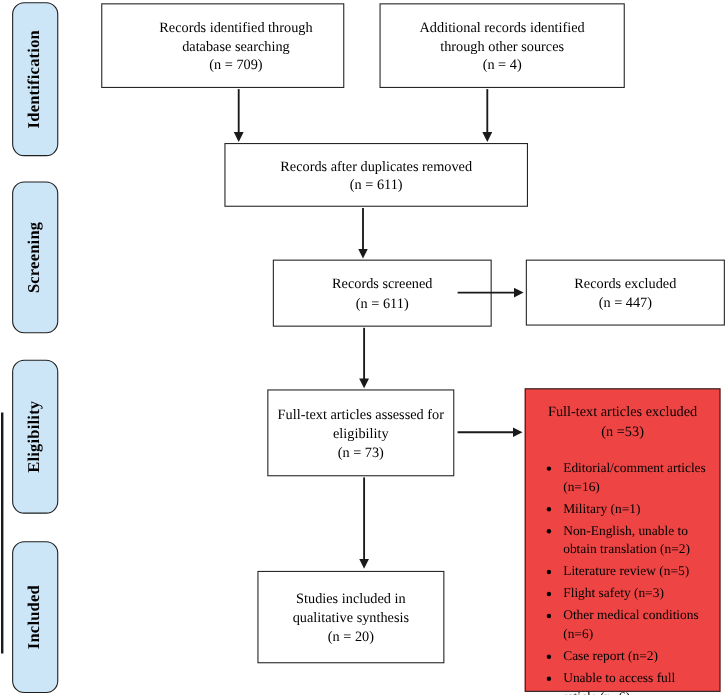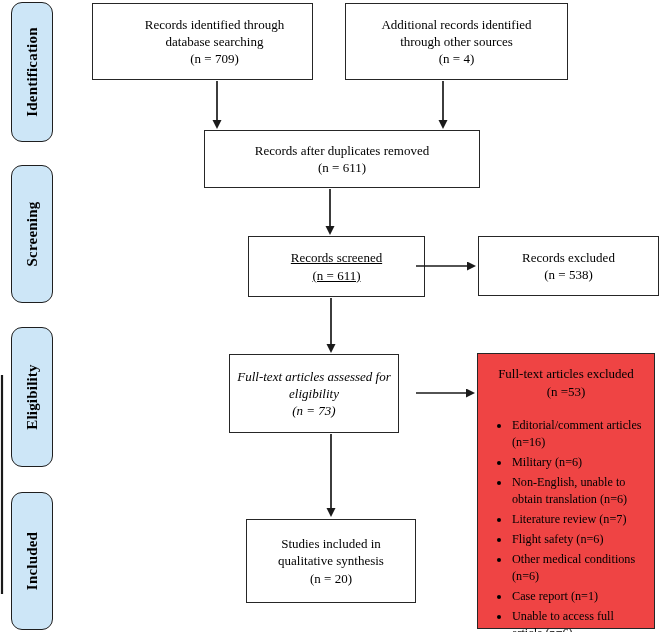--- a/index.html
+++ b/index.html
@@ -67,52 +67,52 @@
     <span class="txt">Additional records identified
 through other sources
 (n = 4)</span>
   </div>
 
   <div class="fbox" style="left:192px;top:130px;width:276px;height:58px;margin-left:12px;">
     <span class="txt">Records after duplicates removed
 (n = 611)</span>
   </div>
 
-  <div class="fbox" style="left:248px;top:236px;width:177px;height:61px;text-decoration:underline;">
+  <div class="fbox" style="left:248px;top:236px;width:199px;height:61px;">
     <span class="txt">Records screened
 (n = 611)</span>
   </div>
 
   <div class="fbox" style="left:478px;top:236px;width:181px;height:60px;">
     <span class="txt">Records excluded
-(n = 538)</span>
+(n = 447)</span>
   </div>
 
-  <div class="fbox" style="left:229px;top:354px;width:170px;height:79px;font-style:italic;">
+  <div class="fbox" style="left:243px;top:354px;width:170px;height:79px;">
     <span class="txt">Full-text articles assessed for
 eligibility
 (n = 73)</span>
   </div>
 
   <div class="excl" style="left:477px;top:353px;width:178px;height:276px;">
     <div class="hd">Full-text articles excluded
 (n =53)</div>
     <ul>
       <li>Editorial/comment articles (n=16)</li>
-      <li>Military (n=6)</li>
-      <li>Non-English, unable to obtain translation (n=6)</li>
-      <li>Literature review (n=7)</li>
-      <li>Flight safety (n=6)</li>
+      <li>Military (n=1)</li>
+      <li>Non-English, unable to obtain translation (n=2)</li>
+      <li>Literature review (n=5)</li>
+      <li>Flight safety (n=3)</li>
       <li>Other medical conditions (n=6)</li>
-      <li>Case report (n=1)</li>
+      <li>Case report (n=2)</li>
       <li>Unable to access full article (n=6)</li>
     </ul>
   </div>
 
-  <div class="fbox" style="left:246px;top:519px;width:170px;height:84px;">
+  <div class="fbox" style="left:234px;top:519px;width:170px;height:84px;">
     <span class="txt">Studies included in
 qualitative synthesis
 (n = 20)</span>
   </div>
 
   <svg class="overlay" viewBox="0 0 660 632">
     <defs>
       <marker id="ah" markerUnits="userSpaceOnUse" markerWidth="10" markerHeight="10" refX="1" refY="4.5" orient="auto">
         <path d="M0,0 L9,4.5 L0,9 Z" fill="#1a1a1a"></path>
       </marker>

